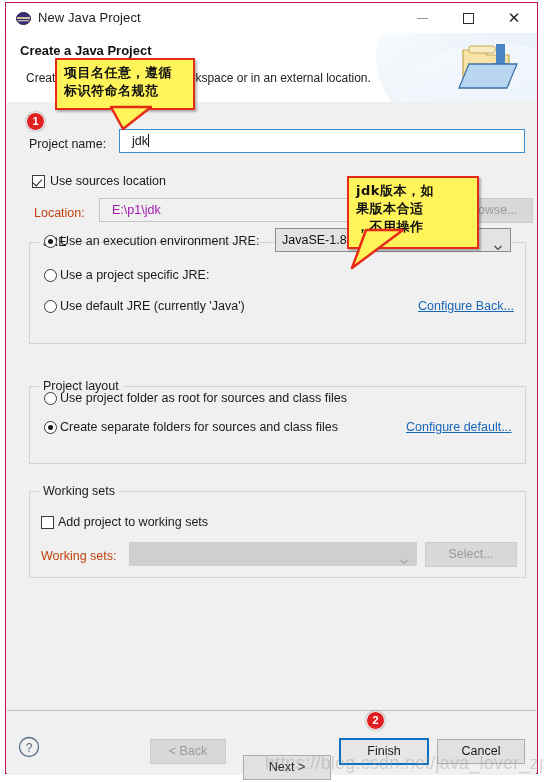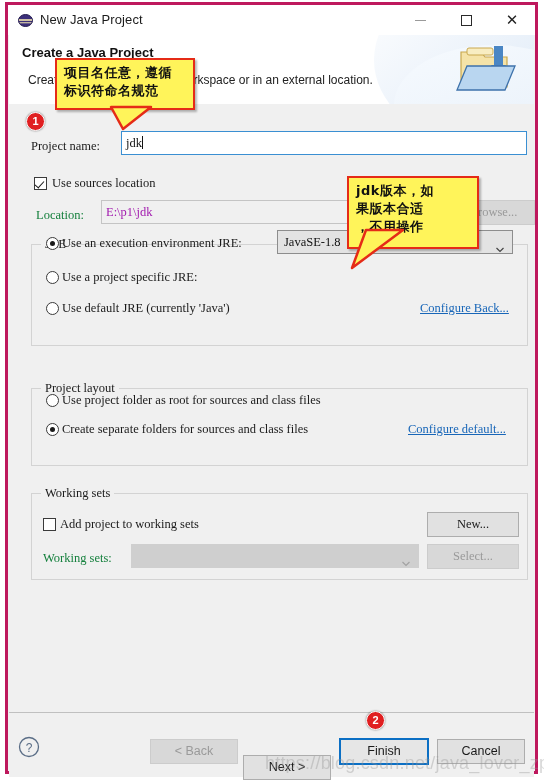--- a/index.html
+++ b/index.html
@@ -14,21 +14,21 @@
     overflow: hidden;
     position: relative;
   }
 
   
   .window {
     position: absolute;
     left: 5px; top: 2px;
     width: 533px; height: 772px;
     background: #f0f0f0;
-    border: 3px solid #be185d;
+    border: 1px solid #be185d;
     box-sizing: border-box;
   }
 
   
   .titlebar {
     position: absolute;
     left: 0; top: 0; right: 0;
     height: 30px;
     background: #ffffff;
     box-sizing: border-box;
@@ -106,37 +106,36 @@
     right: 9px; top: 5px;
     width: 72px; height: 60px;
   }
 
   
   .content {
     position: absolute;
     left: 1px; top: 99px; right: 1px;
     height: 608px;
     background: #f0f0f0;
-    font-family: Liberation Serif, serif;
   }
 
   .lbl { font-size: 12.5px; color: #1a1a1a; white-space: nowrap; }
-  .lbl.dim { color: #15803d; }
+  .lbl.dim { color: #c2410c; }
 
   .row { position: absolute; }
 
   
   .textinput {
     position: absolute;
     background: #ffffff;
     border: 1px solid #3a8fd2;
     box-sizing: border-box;
     font-size: 12.5px;
     color: #111;
-    padding: 2px 4px;
+    padding: 2px 12px;
     line-height: 19px;
     height: 24px;
   }
   .caret {
     display: inline-block;
     width: 1px; height: 13px;
     background: #111;
     vertical-align: -2px;
     margin-left: 0px;
   }
@@ -398,21 +397,20 @@
     <span class="rb on" style="left:37px; top:319px;"></span>
     <span class="lbl row" style="left:53px; top:318px;">Create separate folders for sources and class files</span>
     <span class="link" style="left:399px; top:318px;">Configure default...</span>
 
     <div class="group" style="left:22px; top:389px; width:497px; height:87px;">
       <span class="group-title">Working sets</span>
     </div>
 
     <span class="cb" style="left:34px; top:414px;"></span>
     <span class="lbl row" style="left:51px; top:413px;">Add project to working sets</span>
-    <div class="btn" style="left:418px; top:408px; width:92px;">New...</div>
 
     <span class="lbl dim row" style="left:34px; top:447px;">Working sets:</span>
     <div class="combo disabled" style="left:122px; top:440px; width:288px;">
       <span></span>
       <span class="chev">
         <svg width="8" height="8" viewBox="0 0 8 8">
             <path d="M0.5 2 L4 5.5 L7.5 2" fill="none" stroke="#a2a2a2" stroke-width="1.2"></path>
           </svg>
       </span>
     </div>
@@ -424,21 +422,21 @@
 
 </div>
 
 <span class="help-icon">
   <svg width="22" height="22" viewBox="0 0 22 22">
     <circle cx="11" cy="11" r="9.5" fill="none" stroke="#5a6d86" stroke-width="1.3"></circle>
     <text x="11" y="15.5" text-anchor="middle" font-family="Liberation Sans, sans-serif" font-size="12" fill="#5a6d86">?</text>
   </svg>
 </span>
 
-<div class="btn disabled" style="left:150px; top:739px; width:88px;">&lt; Back</div>
+<div class="btn disabled" style="left:150px; top:739px; width:76px;">&lt; Back</div>
 <div class="btn" style="left:243px; top:739px; width:88px;margin-top:16px;">Next &gt;</div>
 <div class="btn default" style="left:339px; top:738px; width:90px; height:27px; line-height:23px;">Finish</div>
 <div class="btn" style="left:437px; top:739px; width:88px;">Cancel</div>
 
 <span class="tail" style="left:63px; top:105px;">
   <svg width="100" height="30" viewBox="0 0 100 30">
     <path d="M48 2 L88 2 L60 24 Z" fill="#fff45a" stroke="#e52b17" stroke-width="2.5" stroke-linejoin="round"></path>
   </svg>
 </span>
 <div class="callout" style="left:55px; top:58px; width:140px; height:52px;">

